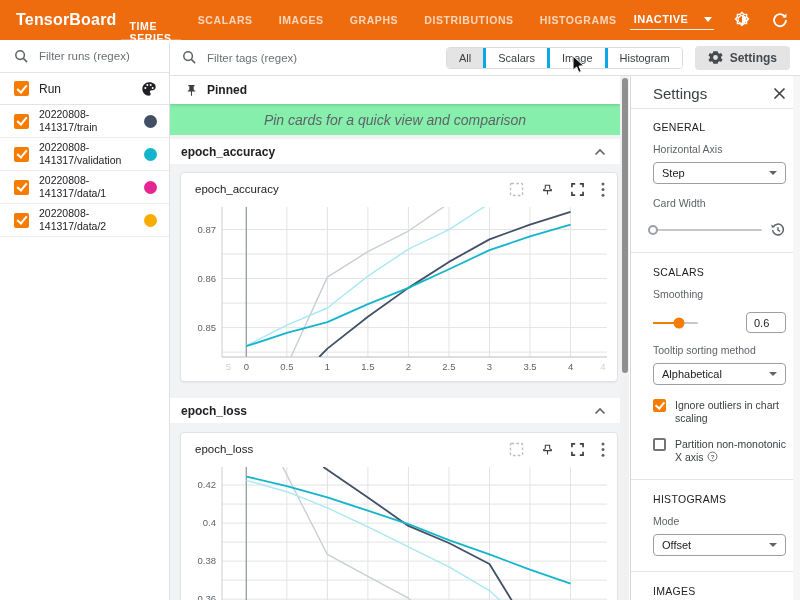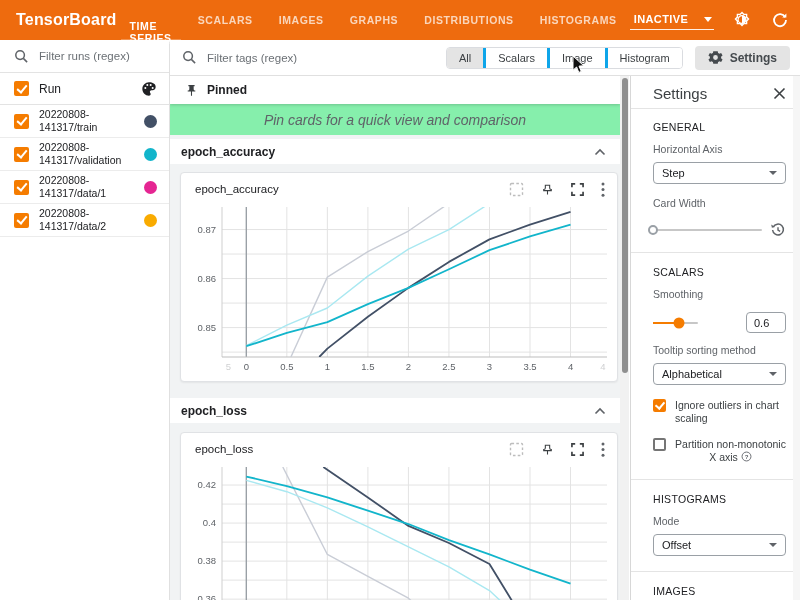--- a/index.html
+++ b/index.html
@@ -438,21 +438,21 @@
       </div>
       <div class="plabel" style="margin-top:11px;">Tooltip sorting method</div>
       <div class="pselect" style="margin-top:7px;">
         <span>Alphabetical</span>
         <span class="caret-down-g"></span>
       </div>
       <div class="pcheck-row" style="margin-top:14px;">
         <span class="cbx on"></span>
         <span>Ignore outliers in chart scaling</span>
       </div>
-      <div class="pcheck-row" style="margin-top:13px; margin-bottom:15px;text-align:center;">
+      <div class="pcheck-row" style="margin-top:13px; margin-bottom:15px;">
         <span class="cbx off"></span>
         <span><span>Partition non-monotonic X axis</span>
           <svg width="11" height="11" viewBox="0 0 18 18" style="vertical-align:-1px;">
               <circle cx="9" cy="9" r="7.3" fill="none" stroke="#5f6368" stroke-width="1.5"></circle>
               <text x="9" y="12.7" text-anchor="middle" font-size="10" font-weight="bold" fill="#5f6368" font-family="Liberation Sans,sans-serif">?</text>
             </svg>
         </span>
       </div>
     </div>
     <div class="pdivider"></div>

